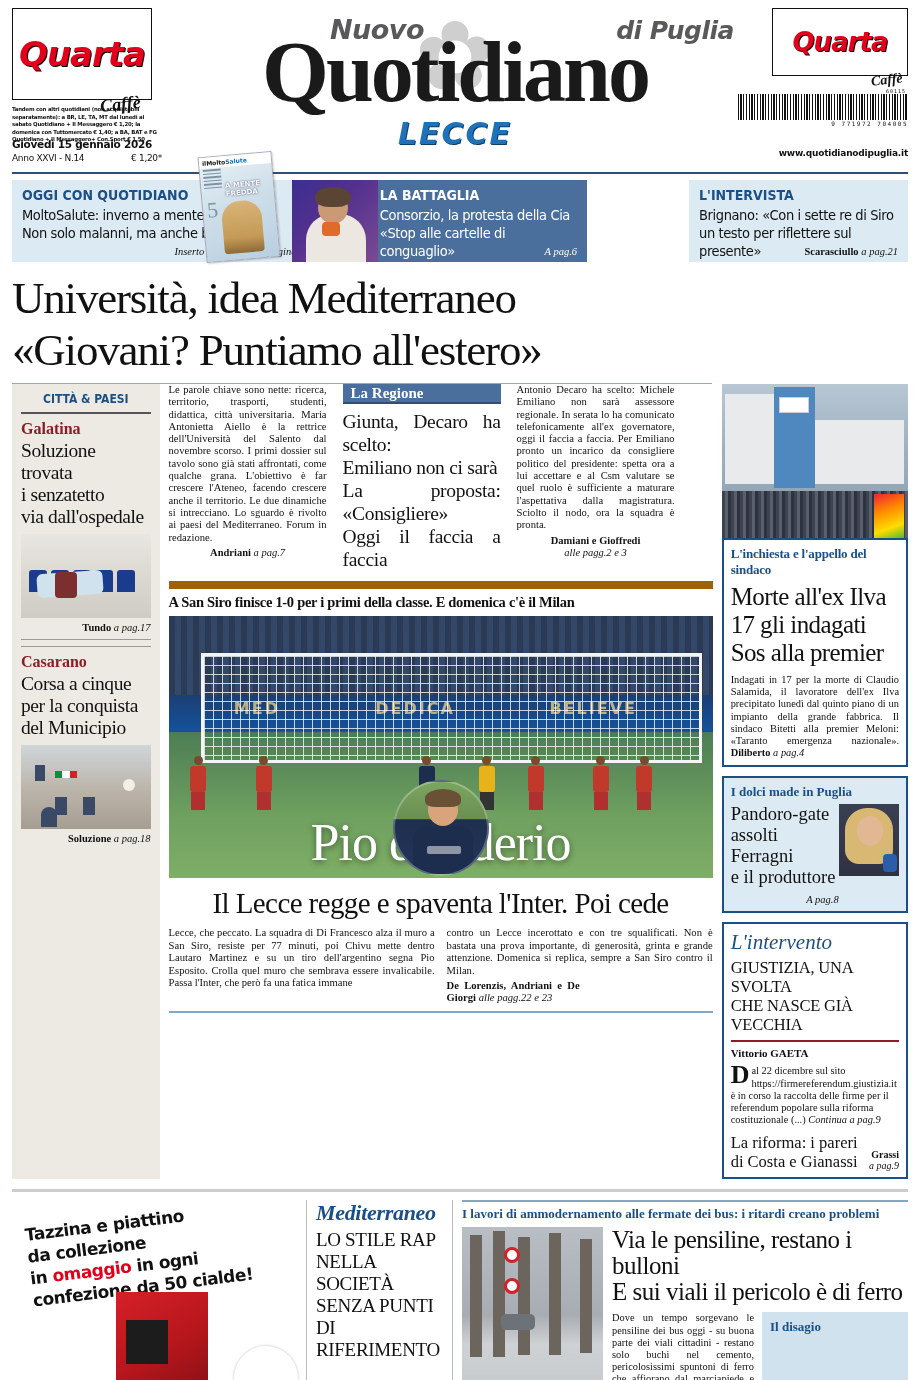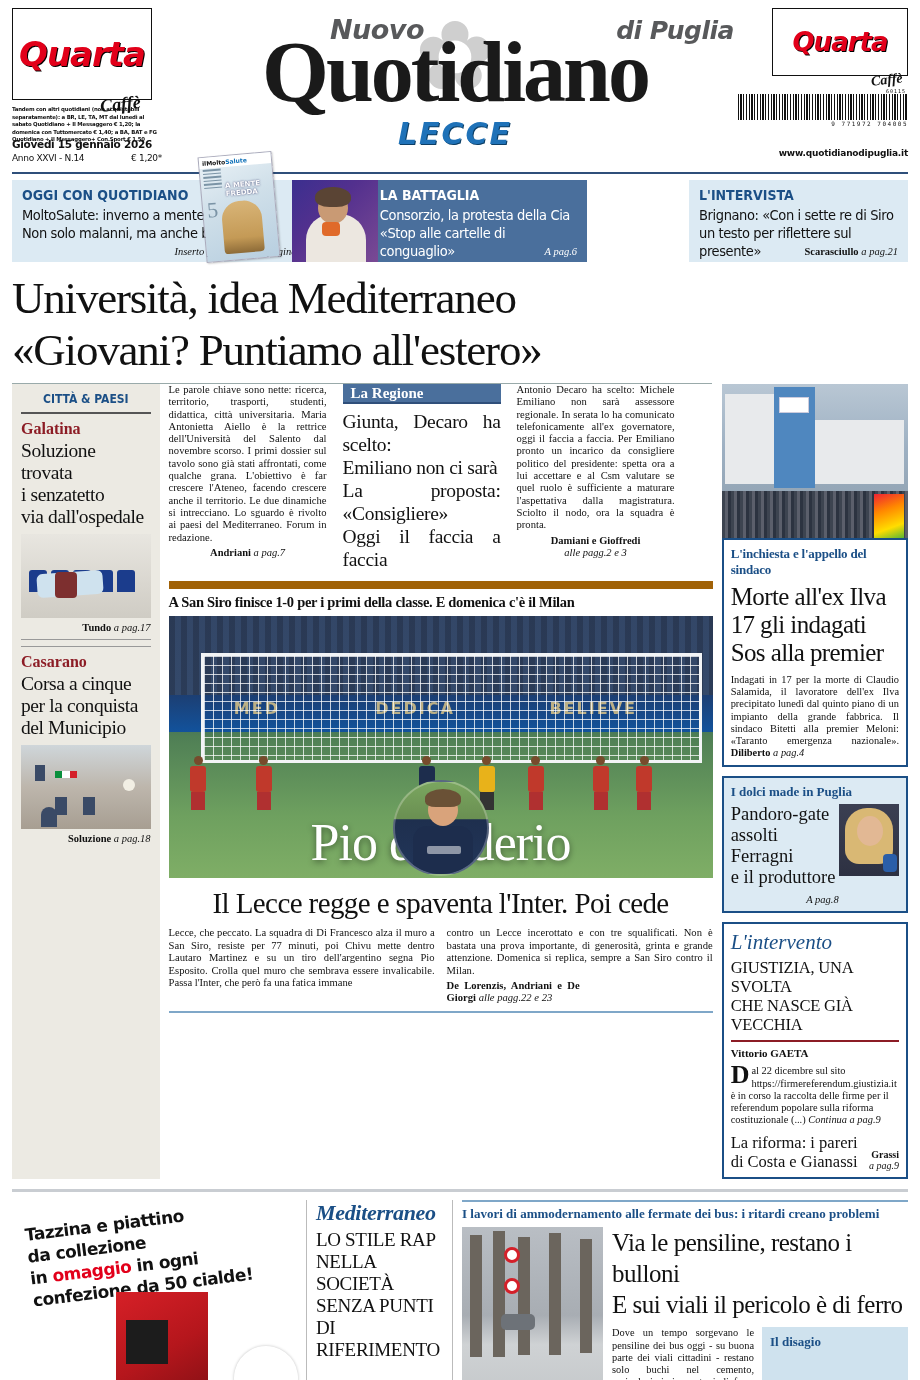--- a/index.html
+++ b/index.html
@@ -348,21 +348,21 @@
 
   .bm-kicker { font-family:"Liberation Serif",serif; font-weight:bold; font-size:13px;
      color:#1b4f86; border-top:2px solid #7fa7c8; padding-top:4px; }
   .bm-row { display:flex; gap:9px; margin-top:5px; }
   .bm-photo { width:150px; height:196px; position:relative; overflow:hidden;
      background: linear-gradient(180deg,#b9bec4 0%,#a8adb3 45%,#cfd2d4 60%,#bfc3c6 100%); }
   .bm-photo .tree { position:absolute; bottom:30%; width:12px; background:#6b655d; }
   .bm-photo .sign { position:absolute; border-radius:50%; border:3px solid #d4202a; background:#fff; }
   .bm-photo .car { position:absolute; left:28%; top:44%; width:34px; height:16px; background:#6d7278; border-radius:5px;}
   .bm-right { width: 296px; }
-  .bm-head { font-family:"Liberation Serif",serif; font-size:25px; line-height:31px; letter-spacing:-0.5px; }
+  .bm-head { font-family:"Liberation Serif",serif; font-size:25px; line-height:26px; letter-spacing:-0.5px; }
   .bm-cols { display:flex; gap:8px; margin-top:7px; }
   .bm-body { width:142px; font-family:"Liberation Serif",serif; font-size:10.4px; line-height:12.2px; text-align:justify;}
   .dis-box { width:146px; background:#cfe2ee; padding:7px 8px; }
   .dis-k { font-family:"Liberation Serif",serif; font-weight:bold; font-size:13px; color:#1b4f86; }
 </style>
 </head>
 <body>
 
 <div class="page">
 

